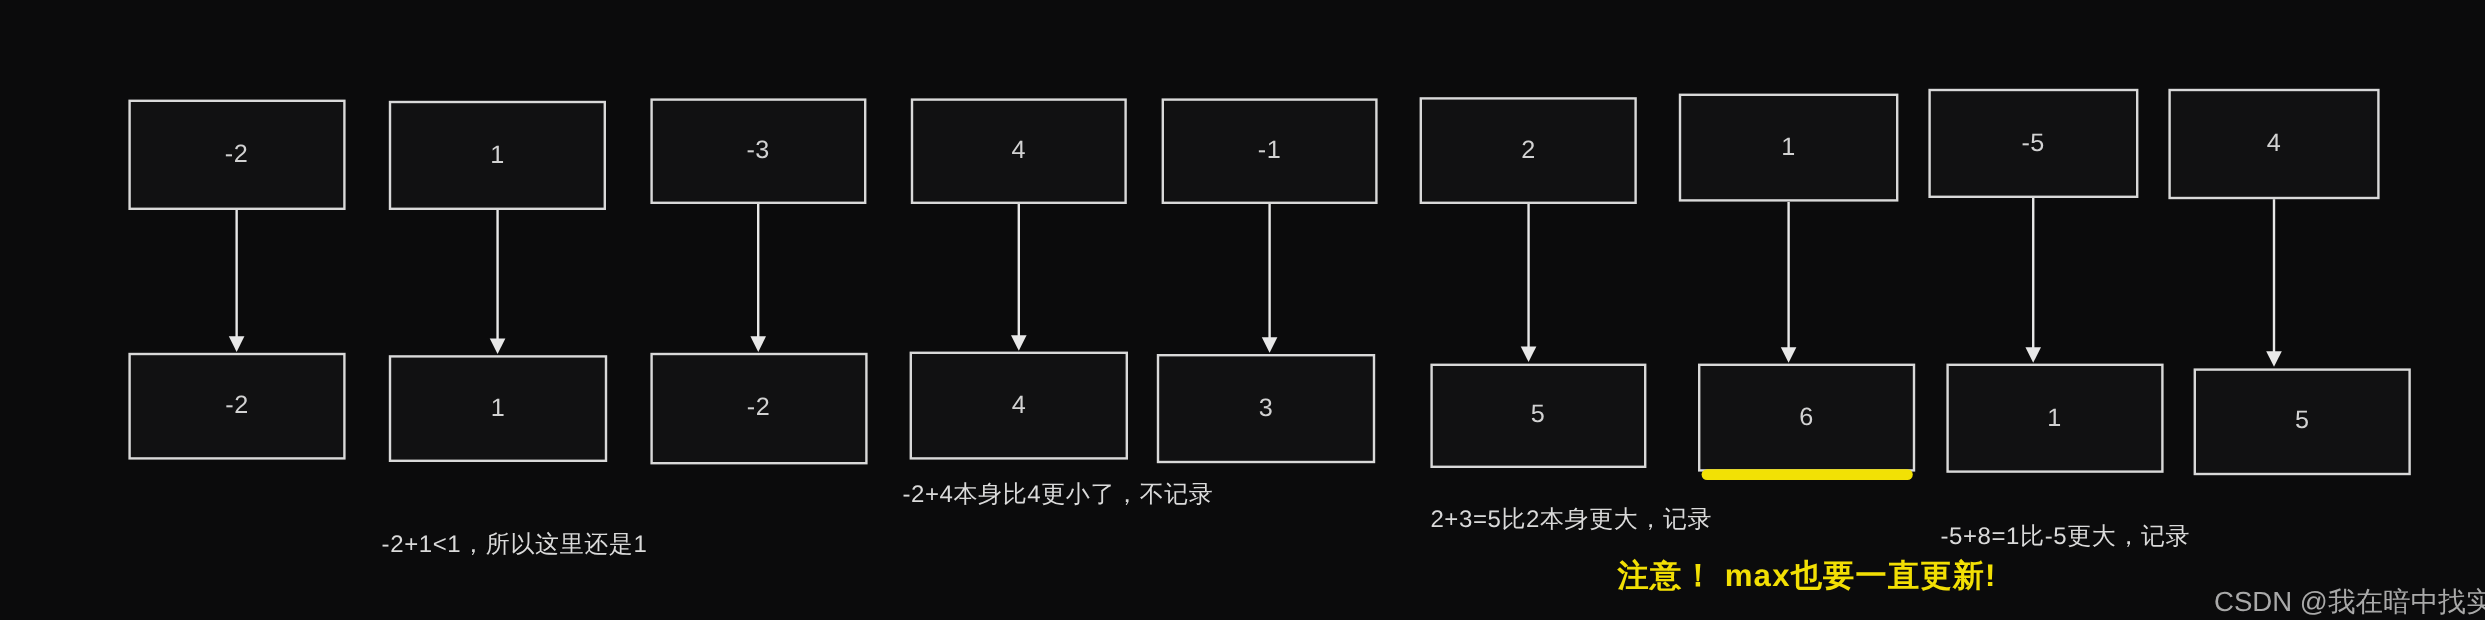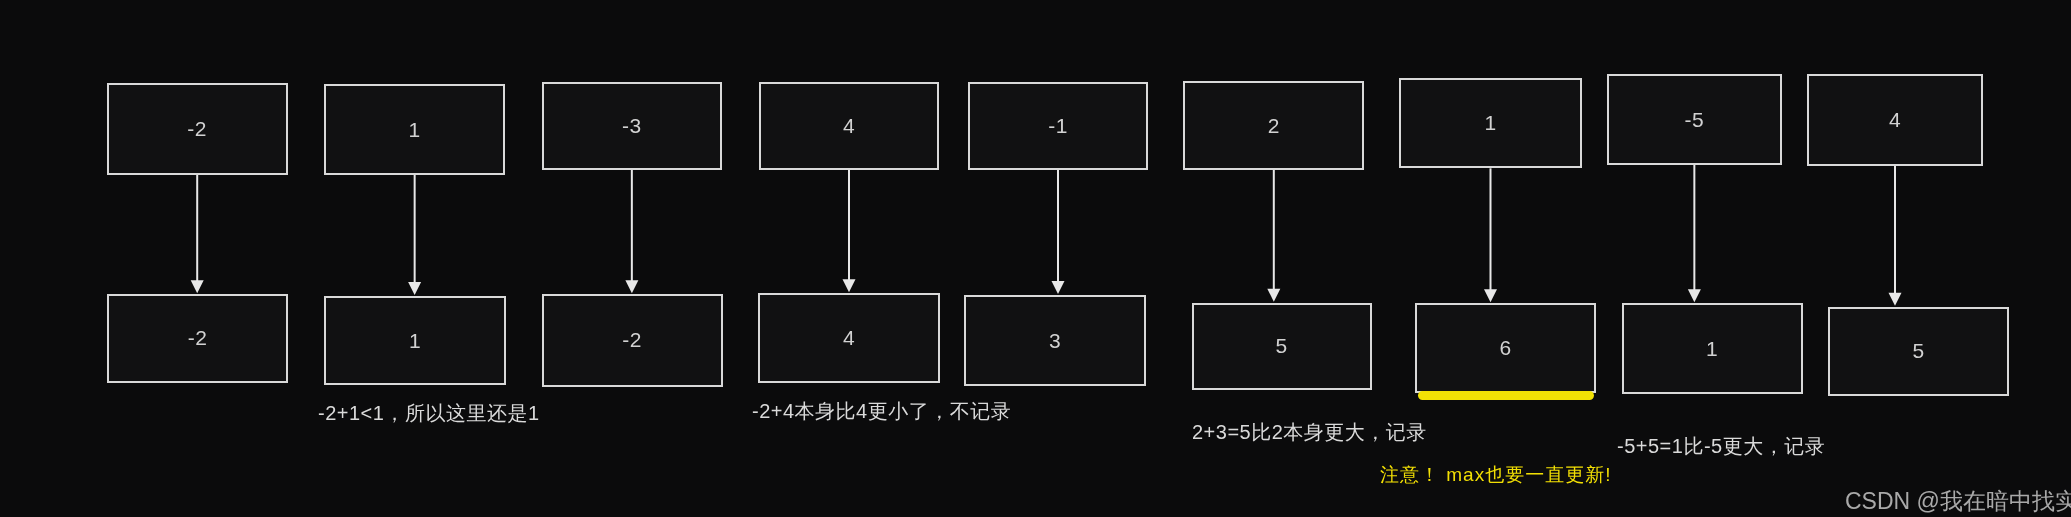--- a/index.html
+++ b/index.html
@@ -29,23 +29,23 @@
     font-size:20px;
     white-space:nowrap;
     letter-spacing:0.5px;
   }
   .underline{
     position:absolute;
     border-radius:6px;
   }
   .note{
     position:absolute;
-    left:1380px;top:462px;
-    font-size:19px;
-    font-weight:normal;
+    left:1348px;top:462px;
+    font-size:26px;
+    font-weight:bold;
     white-space:nowrap;
     letter-spacing:1px;
   }
   .watermark{
     position:absolute;
     left:1845px;top:486px;
     font-size:23px;
     white-space:nowrap;
   }
 </style>
@@ -80,21 +80,21 @@
     </div>
     <div class="box" style="left: 106.7px; top: 294.3px; width: 181.6px; height: 88.4px;">
       <span>-2</span>
     </div>
     <div class="box" style="left: 324.3px; top: 84px; width: 180.7px; height: 91px;">
       <span>1</span>
     </div>
     <div class="box" style="left: 324.3px; top: 296px; width: 181.7px; height: 89px;">
       <span>1</span>
     </div>
-    <div class="caption" style="left: 318px; top: 400px;">-2+1&lt;1，所以这里还是1</div>
+    <div class="caption" style="left: 318px; top: 440px;">-2+1&lt;1，所以这里还是1</div>
     <div class="box" style="left: 541.7px; top: 82px; width: 180.3px; height: 88px;">
       <span>-3</span>
     </div>
     <div class="box" style="left: 541.7px; top: 294.3px; width: 181px; height: 92.4px;">
       <span>-2</span>
     </div>
     <div class="box" style="left: 759px; top: 81.7px; width: 180px; height: 88.3px;">
       <span>4</span>
     </div>
     <div class="box" style="left: 758.3px; top: 293.3px; width: 181.7px; height: 89.4px;">
@@ -120,20 +120,20 @@
     <div class="box" style="left: 1415px; top: 303.3px; width: 181px; height: 90px;">
       <span>6</span>
     </div>
     <div class="underline" style="left: 1418px; top: 390.8px; width: 176px; height: 9.5px; background: rgb(242, 225, 5);"></div>
     <div class="box" style="left: 1606.7px; top: 74.3px; width: 175.3px; height: 90.7px;">
       <span>-5</span>
     </div>
     <div class="box" style="left: 1621.7px; top: 303.3px; width: 181px; height: 91px;">
       <span>1</span>
     </div>
-    <div class="caption" style="left: 1617px; top: 433px;">-5+5=1比-5更大，记录</div>
+    <div class="caption" style="left: 1617px; top: 433px;">-5+8=1比-5更大，记录</div>
     <div class="box" style="left: 1806.7px; top: 74px; width: 176.6px; height: 91.7px;">
       <span>4</span>
     </div>
     <div class="box" style="left: 1828.3px; top: 306.7px; width: 180.7px; height: 89.3px;">
       <span>5</span>
     </div>
   </div>
 
 </body></html>

